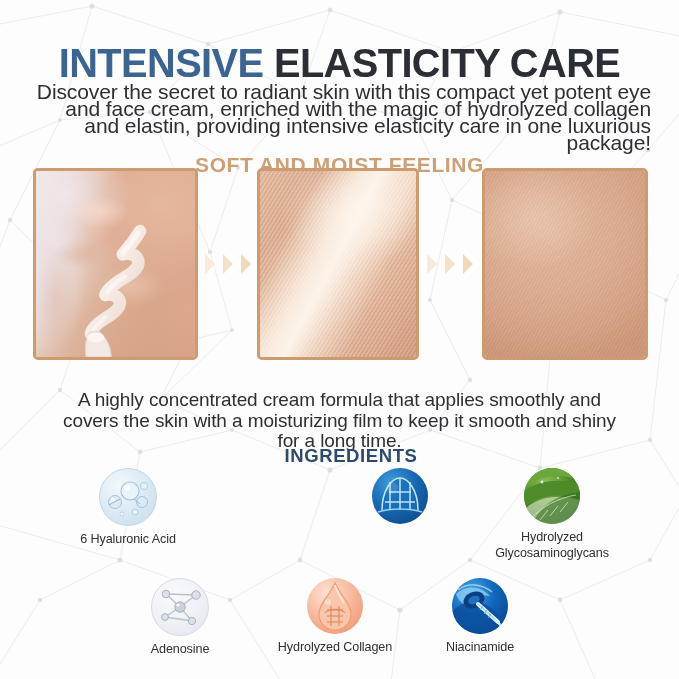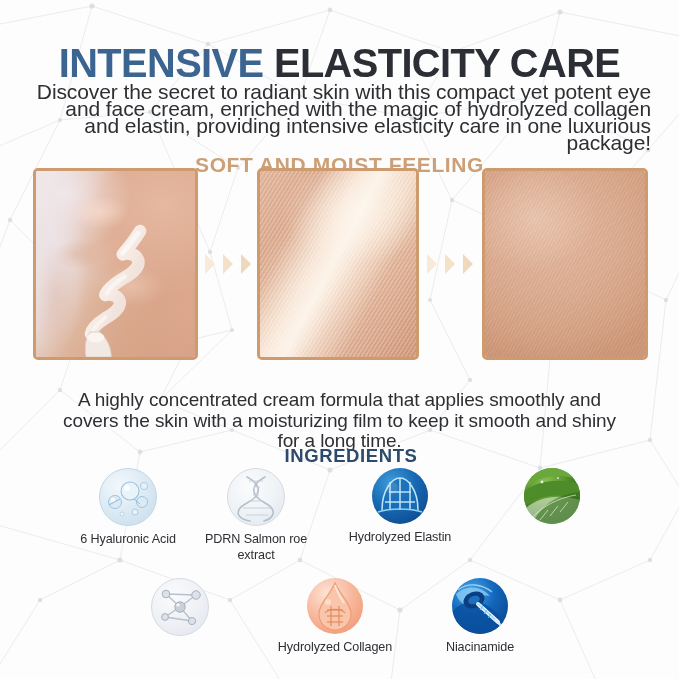--- a/index.html
+++ b/index.html
@@ -343,76 +343,57 @@
             <circle cx="42" cy="33" r="5.5" fill="#dceaf5" stroke="#9cc3dd" stroke-width="1"></circle>
             <circle cx="44" cy="17" r="3.6" fill="#e6f1f9" stroke="#a8cbe1" stroke-width=".9"></circle>
             <circle cx="35" cy="43" r="3" fill="#e6f1f9" stroke="#a8cbe1" stroke-width=".9"></circle>
             <circle cx="22" cy="45" r="2" fill="#eaf4fa" stroke="#aecfe4" stroke-width=".8"></circle>
             <path d="M9 36 L20 30 M34 30 L40 35" stroke="#8fb9d6" stroke-width="1" fill="none"></path>
           </svg>
         </span>
         <span class="lbl">6 Hyaluronic Acid</span>
       </div>
 
-      <div class="ing" style="left:186px">
-        <span class="circle ic-pdrn">
-          <svg class="ic-svg" viewBox="0 0 56 56">
-            <g stroke="#b5bec9" stroke-width="1.6" fill="none" stroke-linecap="round">
-              <path d="M19 8 C34 16 34 26 19 34 C4 42 10 50 22 52"></path>
-              <path d="M37 8 C22 16 22 26 37 34 C50 41 46 49 36 52"></path>
-            </g>
-            <g stroke="#c8d0d9" stroke-width="1.2">
-              <path d="M21 12 L35 12"></path>
-                <path d="M26 18 L32 18"></path>
-              <path d="M25 26 L31 26"></path>
-                <path d="M21 32 L35 32"></path>
-              <path d="M15 39 L43 39"></path>
-                <path d="M18 46 L40 46"></path>
-            </g>
-          </svg>
-        </span>
-        <span class="lbl">PDRN Salmon roe extract</span>
-      </div>
 
       <div class="ing" style="left:330px">
         <span class="circle ic-elas">
           <svg class="ic-svg" viewBox="0 0 56 56">
             <path d="M10 42 C10 22 20 10 28 10 C36 10 46 22 46 42 Z" fill="#1a6fb8" opacity=".75"></path>
             <g stroke="#bfe4f7" stroke-width="1.5" fill="none">
               <path d="M10 42 C10 22 20 10 28 10 C36 10 46 22 46 42"></path>
               <path d="M28 10 L28 42"></path>
               <path d="M17 24 L39 24"></path>
               <path d="M13 34 L43 34"></path>
               <path d="M18 14 L18 42"></path>
               <path d="M38 14 L38 42"></path>
             </g>
             <path d="M6 44 C18 40 38 40 50 44" stroke="#8fd4f2" stroke-width="1.6" fill="none"></path>
             <circle cx="20" cy="20" r="6" fill="#ffffff" opacity=".12"></circle>
           </svg>
         </span>
-        <span class="lbl">Hydrolyzed Elastin</span>
       </div>
 
       <div class="ing" style="left:472px;width:160px">
         <span class="circle ic-glyc">
           <svg class="ic-svg" viewBox="0 0 56 56">
             <path d="M0 22 C12 8 34 4 56 12 L56 0 L0 0 Z" fill="#6aa83c"></path>
             <path d="M0 24 C14 12 34 10 56 16 L56 30 C36 24 14 28 0 38 Z" fill="#4e8c2a"></path>
             <path d="M2 40 C16 28 36 26 56 32 L56 56 L0 56 Z" fill="#eef6e6" opacity=".55"></path>
             <path d="M8 56 C18 36 34 26 56 24 L56 56 Z" fill="#2f6b1a" opacity=".55"></path>
             <g stroke="#dff0cc" stroke-width=".9" opacity=".8" fill="none">
               <path d="M6 52 C18 38 34 30 52 27"></path>
               <path d="M16 52 L24 42"></path>
                 <path d="M26 48 L34 38"></path>
                 <path d="M36 44 L44 34"></path>
             </g>
             <circle cx="18" cy="14" r="1.4" fill="#ffffff" opacity=".8"></circle>
             <circle cx="34" cy="10" r="1.1" fill="#ffffff" opacity=".7"></circle>
           </svg>
         </span>
+        <span class="lbl">Hydrolyzed Glycosaminoglycans</span>
       </div>
 
     </div>
 
     <div class="ing-row row2">
 
       <div class="ing" style="left:110px">
         <span class="circle ic-aden">
           <svg class="ic-svg" viewBox="0 0 56 56">
             <g stroke="#b9c0ca" stroke-width="1.3" fill="none">
@@ -424,20 +405,21 @@
                 <path d="M13 38 L40 42"></path>
             </g>
             <circle cx="28" cy="28" r="5.2" fill="#c9d0da" stroke="#a7b0bc" stroke-width="1"></circle>
             <circle cx="14" cy="15" r="3.8" fill="#dde2ea" stroke="#a7b0bc" stroke-width="1"></circle>
             <circle cx="44" cy="16" r="4.2" fill="#dde2ea" stroke="#a7b0bc" stroke-width="1"></circle>
             <circle cx="40" cy="42" r="3.6" fill="#dde2ea" stroke="#a7b0bc" stroke-width="1"></circle>
             <circle cx="13" cy="38" r="3.4" fill="#dde2ea" stroke="#a7b0bc" stroke-width="1"></circle>
             <circle cx="26" cy="26" r="1.6" fill="#ffffff" opacity=".9"></circle>
           </svg>
         </span>
+        <span class="lbl">Adenosine</span>
       </div>
 
       <div class="ing" style="left:410px">
         <span class="circle ic-niac">
           <svg class="ic-svg" viewBox="0 0 56 56">
             <path d="M0 34 C10 22 24 20 36 28 C46 34 52 44 56 50 L56 56 L0 56 Z" fill="#0a4f9c" opacity=".8"></path>
             <path d="M4 16 C14 6 30 8 38 18 C30 16 20 20 16 28 C10 26 6 22 4 16 Z" fill="#8fd0f5" opacity=".75"></path>
             <ellipse cx="22" cy="22" rx="11" ry="8" transform="rotate(-22 22 22)" fill="#0c3f80"></ellipse>
             <ellipse cx="22" cy="22" rx="6" ry="4" transform="rotate(-22 22 22)" fill="#1f6fc0"></ellipse>
             <path d="M26 26 L46 44" stroke="#e8f5ff" stroke-width="4" stroke-linecap="round"></path>

